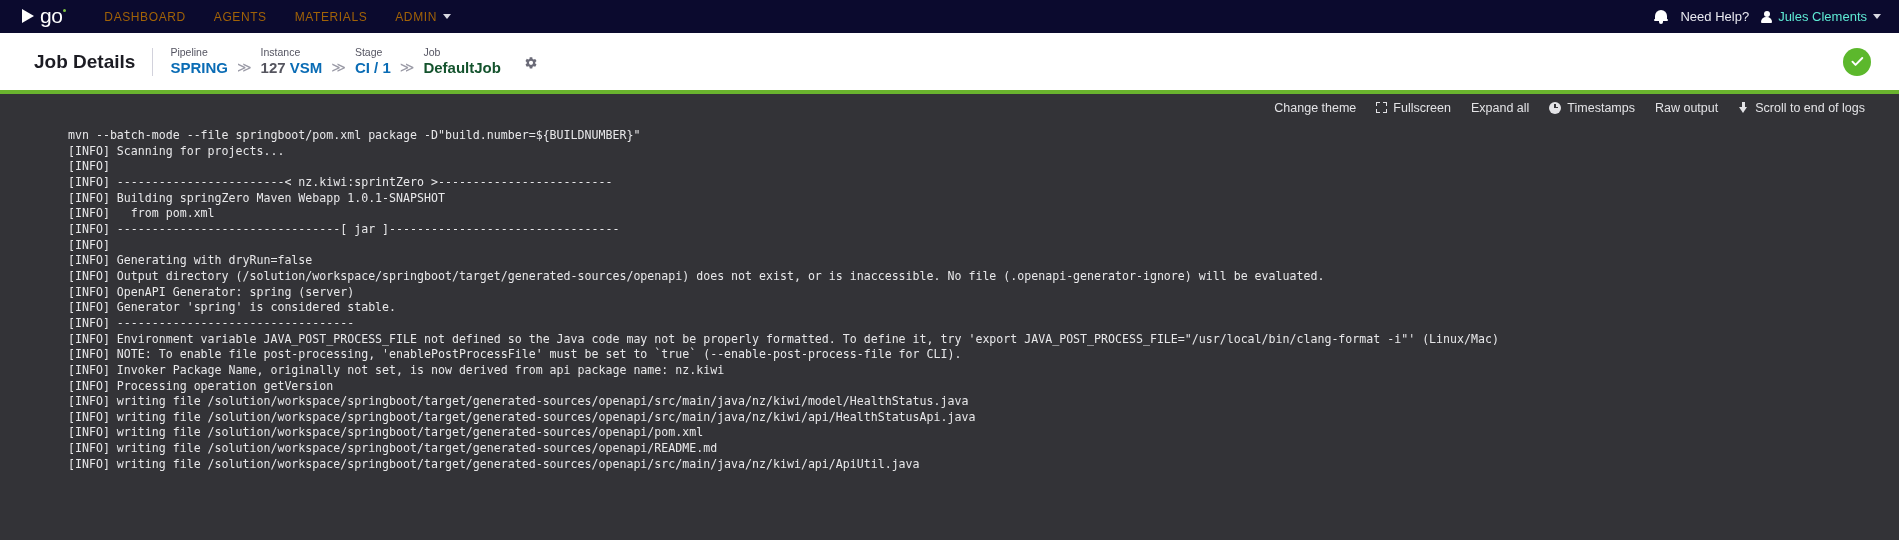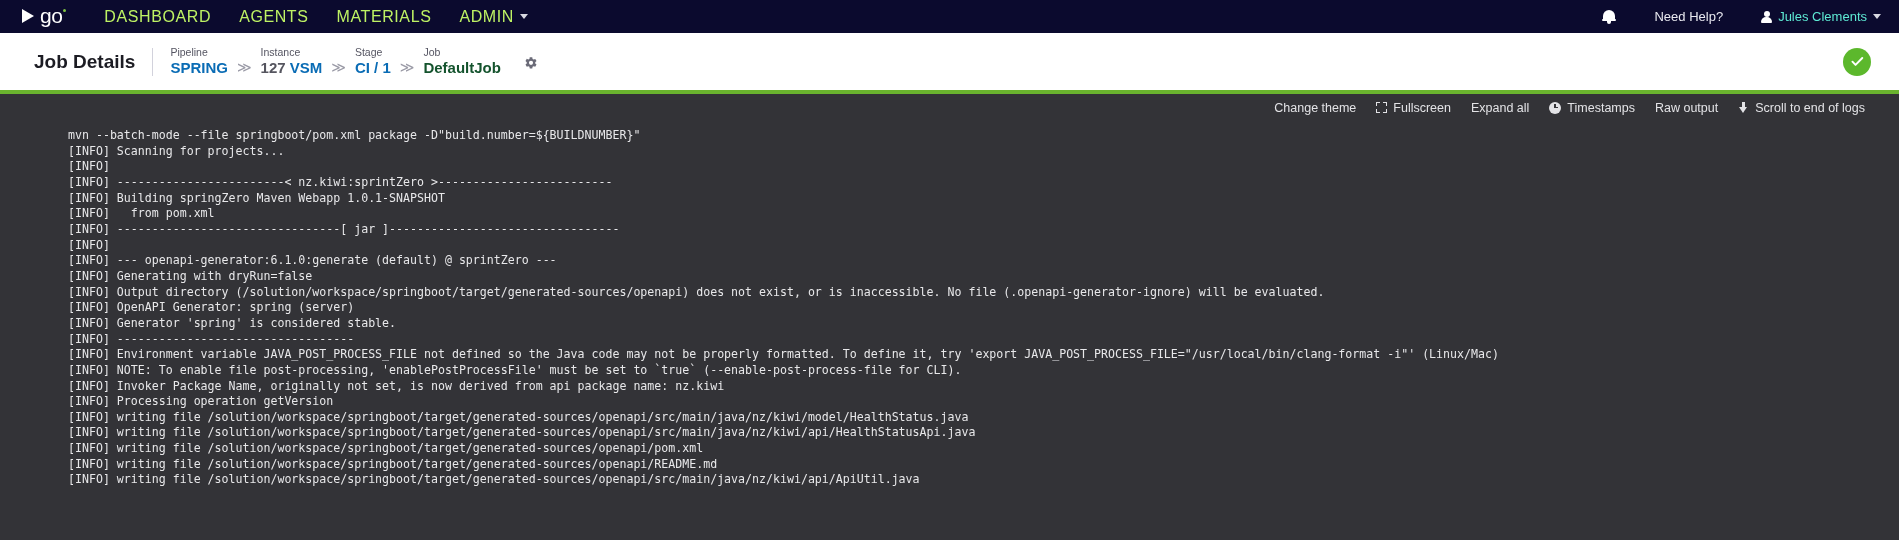--- a/index.html
+++ b/index.html
@@ -41,40 +41,40 @@
     letter-spacing: -0.5px;
     color: #fff;
     font-weight: 400;
   }
   .brand-dot {
     width: 3px; height: 3px; border-radius: 50%;
     background: #7ec242; position: absolute; right: -4px; top: 5px;
   }
   .navlinks { display: flex; align-items: center; gap: 28px; }
   .navlink {
-    font-size: 16px;
+    font-size: 12px;
     letter-spacing: 0.6px;
-    color: #bef264;
+    color: #a16207;
     text-transform: uppercase;
     cursor: pointer;
     display: flex;
     align-items: center;
     gap: 6px;
   }
   .caret-down {
     width: 0; height: 0;
     border-left: 4px solid transparent;
     border-right: 4px solid transparent;
     border-top: 5px solid #d9d9e2;
   }
   .nav-right {
     margin-left: auto;
     display: flex;
     align-items: center;
-    gap: 38px;
+    gap: 12px;
   }
   .bell { width: 14px; height: 16px; position: relative; cursor: pointer; }
   .bell-body {
     position: absolute; left: 1px; top: 1px;
     width: 12px; height: 11px;
     background: #fff;
     border-radius: 6px 6px 2px 2px;
   }
   .bell-rim {
     position: absolute; left: 0; top: 10px; width: 14px; height: 2px;
@@ -329,21 +329,20 @@
 
 <div class="console" id="console">
     <div class="logline">mvn --batch-mode --file springboot/pom.xml package -D"build.number=${BUILDNUMBER}"</div>
     <div class="logline">[INFO] Scanning for projects...</div>
     <div class="logline">[INFO]</div>
     <div class="logline">[INFO] ------------------------&lt; nz.kiwi:sprintZero &gt;-------------------------</div>
     <div class="logline">[INFO] Building springZero Maven Webapp 1.0.1-SNAPSHOT</div>
     <div class="logline">[INFO]   from pom.xml</div>
     <div class="logline">[INFO] --------------------------------[ jar ]---------------------------------</div>
     <div class="logline">[INFO]</div>
-    <div class="logline">[INFO] --- openapi-generator:6.1.0:generate (default) @ sprintZero ---</div>
     <div class="logline">[INFO] Generating with dryRun=false</div>
     <div class="logline">[INFO] Output directory (/solution/workspace/springboot/target/generated-sources/openapi) does not exist, or is inaccessible. No file (.openapi-generator-ignore) will be evaluated.</div>
     <div class="logline">[INFO] OpenAPI Generator: spring (server)</div>
     <div class="logline">[INFO] Generator 'spring' is considered stable.</div>
     <div class="logline">[INFO] ----------------------------------</div>
     <div class="logline">[INFO] Environment variable JAVA_POST_PROCESS_FILE not defined so the Java code may not be properly formatted. To define it, try 'export JAVA_POST_PROCESS_FILE="/usr/local/bin/clang-format -i"' (Linux/Mac)</div>
     <div class="logline">[INFO] NOTE: To enable file post-processing, 'enablePostProcessFile' must be set to `true` (--enable-post-process-file for CLI).</div>
     <div class="logline">[INFO] Invoker Package Name, originally not set, is now derived from api package name: nz.kiwi</div>
     <div class="logline">[INFO] Processing operation getVersion</div>
     <div class="logline">[INFO] writing file /solution/workspace/springboot/target/generated-sources/openapi/src/main/java/nz/kiwi/model/HealthStatus.java</div>

